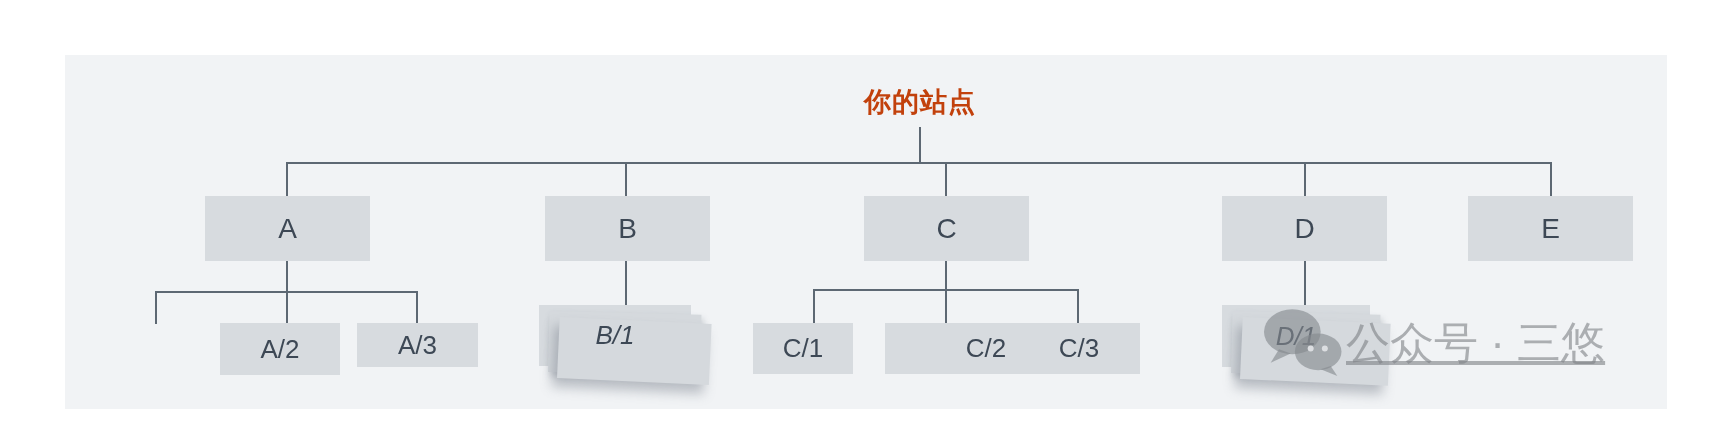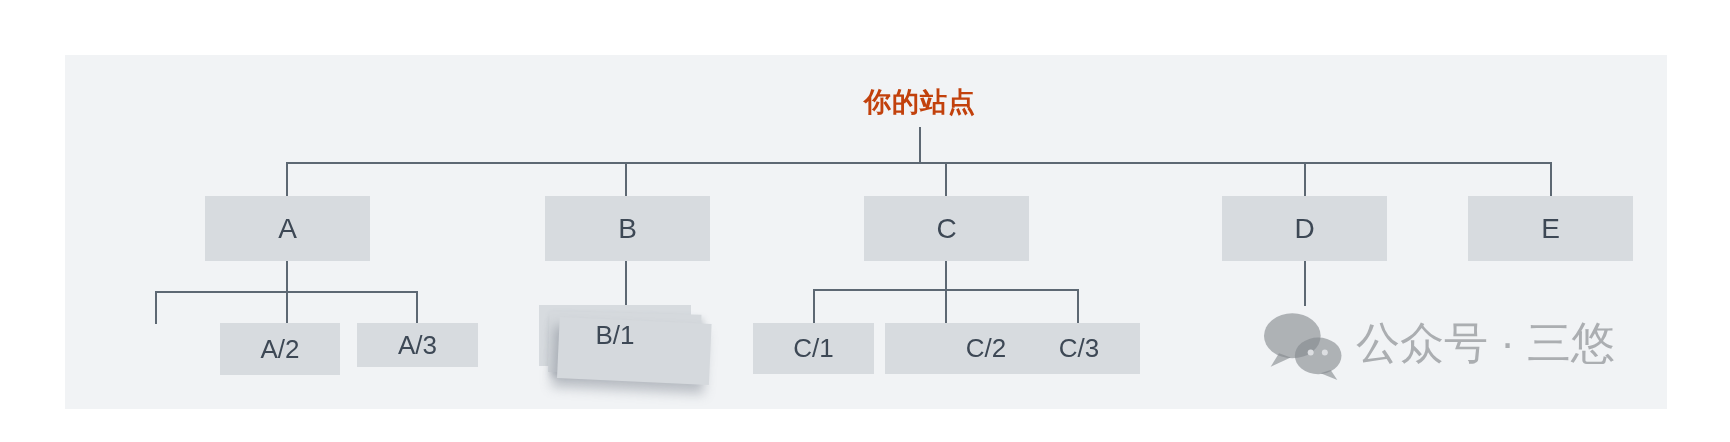--- a/index.html
+++ b/index.html
@@ -12,30 +12,30 @@
     position:absolute;left:770px;top:84px;width:300px;text-align:center;
     font-size:27px;font-weight:bold;color:#c2410c;letter-spacing:1px;
   }
   .line{position:absolute;background:#5d6873;}
   .node{
     position:absolute;background:#d7dbdf;display:flex;align-items:center;justify-content:center;
     color:#3d4855;font-size:28px;z-index:2;
   }
   .node.l1{width:165px;height:65px;top:196px;}
   .node.l2{font-size:26px;}
-  .node.stack{z-index:3;}
+  .node.stack{z-index:3;font-style:italic;}
   .node.stack::before,.node.stack::after{
     content:"";position:absolute;left:0;top:0;width:100%;height:100%;
     background:#d5d9dd;z-index:-1;
   }
   .node.stack::before{transform:translate(9px,6px) rotate(1.4deg);transform-origin:bottom left;box-shadow:2px 4px 6px rgba(96,106,118,.28);}
   .node.stack::after{transform:translate(18px,12px) rotate(2.6deg);transform-origin:bottom left;box-shadow:-5px 9px 12px rgba(96,106,118,.38);}
   .watermark{
-    position:absolute;left:1262px;top:310px;height:66px;display:flex;align-items:flex-start;gap:10px;
-    z-index:6;color:rgba(128,131,136,0.62);
+    position:absolute;left:1262px;top:310px;height:66px;display:flex;align-items:flex-end;
+    z-index:6;color:rgba(128,131,136,0.62);text-decoration:underline;
   }
   .watermark .wm-text{font-size:44px;line-height:66px;white-space:nowrap;font-weight:normal;}
   .watermark svg{display:block;}
 </style>
 </head>
 <body>
 
 <div class="canvas">
   <div class="panel"></div>
 
@@ -83,30 +83,33 @@
     <span>A/2</span>
   </div>
   <div class="node l2" style="left:357px;top:323px;width:121px;height:44px;">
     <span>A/3</span>
   </div>
 
   <div class="node l2 stack" style="left:539px;top:305px;width:152px;height:61px;">
     <span>B/1</span>
   </div>
 
-  <div class="node l2" style="left:753px;top:323px;width:121px;height:51px;">
+  <div class="node l2" style="left:753px;top:323px;width:100px;height:51px;">
     <span>C/1</span>
   </div>
   <div class="node l2" style="left:885px;top:323px;width:122px;height:51px;padding-left:40px;">
     <span>C/2</span>
   </div>
   <div class="node l2" style="left:1018px;top:323px;width:122px;height:51px;">
     <span>C/3</span>
   </div>
 
+  <div class="node l2 stack" style="left:1222px;top:305px;width:148px;height:62px;">
+    <span>D/1</span>
+  </div>
 
   <div class="watermark">
     <span>
       <svg width="84" height="70" viewBox="0 0 100 84">
         <g fill="#85898e" fill-opacity="0.62">
           <ellipse cx="36" cy="31" rx="34" ry="27"></ellipse>
           <path d="M20 52 L10 68 L34 57 Z"></path>
           <ellipse cx="67" cy="55" rx="28" ry="22"></ellipse>
           <path d="M82 72 L90 84 L70 76 Z"></path>
         </g>

